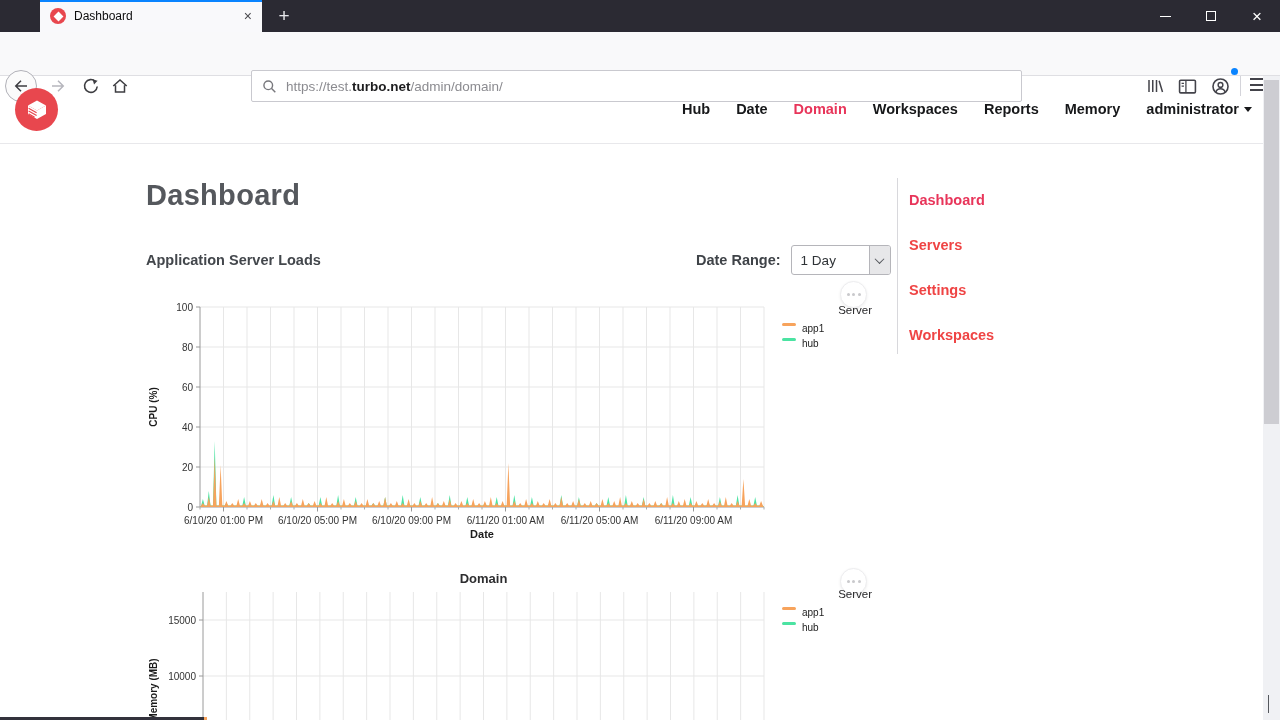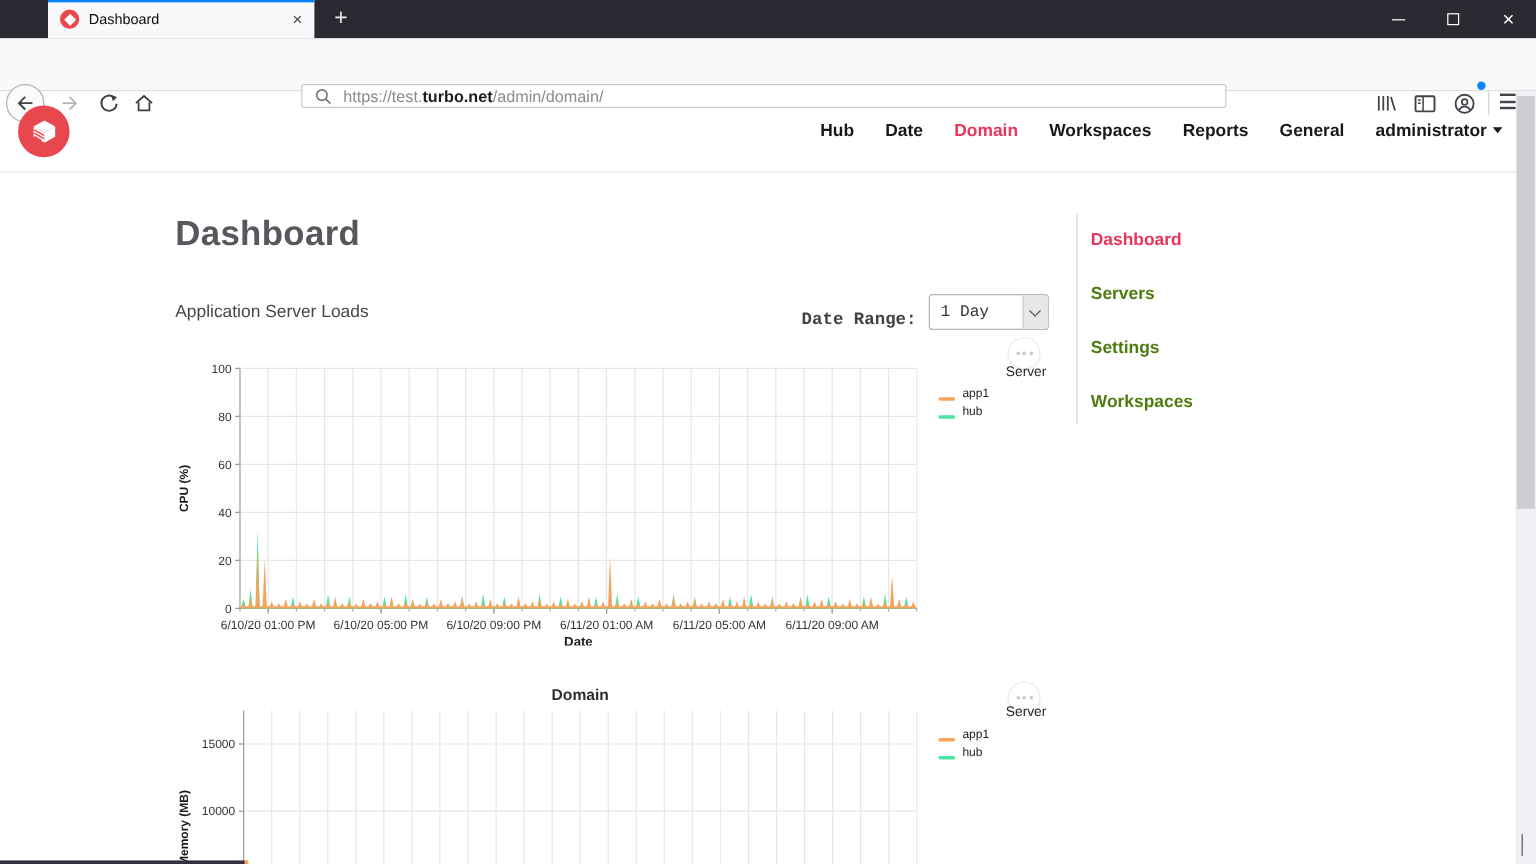--- a/index.html
+++ b/index.html
@@ -21,63 +21,63 @@
             font-size:19px; display:flex; align-items:center; justify-content:center; }
   .wincontrols { position:absolute; right:0; top:0; height:32px; display:flex; }
   .winbtn { width:46px; height:32px; display:flex; align-items:center; justify-content:center; color:#fff; }
   .wb-min { width:11px; height:1px; background:#fff; display:inline-block; }
   .wb-max { width:10px; height:10px; border:1px solid #fff; display:inline-block; }
   .wb-close { font-size:17px; line-height:1; font-weight:400; }
 
   .toolbar { position:absolute; left:0; top:32px; width:1280px; height:44px; background:#f9f9fa; border-bottom:1px solid #dfdfe3; }
   .navbtn { position:absolute; top:38px; width:32px; height:32px; display:flex; align-items:center; justify-content:center; }
   .backcircle { border:1px solid #b1b1b8; border-radius:50%; background:#fbfbfb; }
-  .urlbar { position:absolute; left:251px; top:38px; width:771px; height:20px; background:#fff;
+  .urlbar { position:absolute; left:251px; top:38px; width:771px; height:32px; background:#fff;
             border:1px solid #c9c9cf; border-radius:2px; display:flex; align-items:center; padding:0 10px; gap:9px; }
   .urltext { font-size:13.5px; color:#8b8b90; white-space:nowrap; }
   .urltext b { color:#1d1d1f; font-weight:700; }
   .tb-divider { position:absolute; left:1240px; top:44px; width:1px; height:20px; background:#d4d4da; }
   .hamburger { position:absolute; left:1250px; top:46px; width:17px; }
   .hamburger span { display:block; width:17px; height:2px; background:#43434a; margin-bottom:3.5px; }
   .acct-dot { position:absolute; right:-2px; top:-2px; width:7px; height:7px; border-radius:50%; background:#0a84ff; }
 
   
   .sitelogo { position:absolute; left:15px; top:88px; width:43px; height:43px; border-radius:50%;
               background:#e8474e; display:flex; align-items:center; justify-content:center; }
   .mainnav { position:absolute; right:28px; top:101px; display:flex; align-items:center; gap:26px; }
   .mainnav .nav-item { font-size:14.5px; font-weight:700; color:#17181a; cursor:pointer; }
   .mainnav .nav-item.active { color:#e8355a; }
   .caret-down { display:inline-block; width:0; height:0; border-left:4px solid transparent;
                 border-right:4px solid transparent; border-top:5px solid #17181a; margin-left:5px; vertical-align:2px; }
   .header-rule { position:absolute; left:0; top:143px; width:1280px; height:1px; background:#e8e8eb; }
 
   
   .page-title { position:absolute; left:146px; top:179px; font-size:29px; font-weight:700; color:#55585d; letter-spacing:.3px; }
-  .section-title { position:absolute; left:146px; top:252px; font-size:14.5px; font-weight:400; color:#43474c; }
-
-  .daterange { position:absolute; left:668px; top:245px; display:flex; align-items:flex-end; gap:10px;font-family:Liberation Mono, monospace; }
+  .section-title { position:absolute; left:146px; top:252px; font-size:14.5px; font-weight:700; color:#43474c; }
+
+  .daterange { position:absolute; left:696px; top:245px; display:flex; align-items:center; gap:10px; }
   .daterange-label { font-size:14.5px; font-weight:700; color:#3f4348; }
   .select { position:relative; width:100px; height:30px; border:1px solid #b5b5ba; border-radius:3px; background:#fff;
             font-size:13.5px; color:#2f3337; display:flex; align-items:center; padding-left:9px; }
   .select .sel-btn { position:absolute; right:0; top:0; width:21px; height:28px; background:#e7e7e9;
                      border-left:1px solid #b5b5ba; border-radius:0 2px 2px 0; display:flex; align-items:center; justify-content:center; }
   .chev { width:7px; height:7px; border-right:1.6px solid #55585d; border-bottom:1.6px solid #55585d; transform:rotate(45deg) translate(-1px,-1px); }
 
   
   .submenu { position:absolute; left:897px; top:178px; height:176px; border-left:1px solid #d8d8dc; padding:14px 0 0 11px; }
-  .submenu-item { font-size:14.5px; font-weight:700; color:#4d7c0f; margin-bottom:29px; cursor:pointer; }
+  .submenu-item { font-size:14.5px; font-weight:700; color:#ef4444; margin-bottom:29px; cursor:pointer; }
   .submenu-item.active { color:#e8355a; }
 
   
   .chart-title { position:absolute; font-size:13px; font-weight:700; color:#2d2d2f; text-align:center; }
   svg.chart { position:absolute; overflow:hidden; }
   svg.chart text { font-family:"Liberation Sans", sans-serif; }
   .legend { position:absolute; width:90px; }
   .legend-title { font-size:11.5px; font-weight:400; color:#28282a; margin-bottom:7px;text-align:right; }
-  .legend-item { display:flex; align-items:flex-end; gap:6px; font-size:10px; color:#222; margin-bottom:4px; }
+  .legend-item { display:flex; align-items:flex-start; gap:6px; font-size:10px; color:#222; margin-bottom:4px; }
   .sw { width:14px; height:3px; border-radius:2px; display:inline-block; }
   .dots-btn { position:absolute; width:27px; height:27px; border-radius:50%; background:#fff; border:1px solid #ededef;
               box-shadow:0 1px 3px rgba(0,0,0,.07); display:flex; align-items:center; justify-content:center; gap:2.5px; }
   .dots-btn i { width:3px; height:3px; border-radius:50%; background:#c9c9cc; }
 
   
   .scrollbar { position:absolute; right:0; top:76px; width:17px; height:644px; background:#f0f1f4; }
   .scroll-thumb { position:absolute; left:1px; top:4px; width:15px; height:344px; background:#cdcdd2; }
   .scroll-arrow { position:absolute; left:5px; bottom:7px; }
   .scroll-arrow .chev { border-color:#55585d; }
@@ -175,21 +175,21 @@
       <polygon points="3,7.5 3,16 12,21 12,12.5" fill="#fff"></polygon>
       <path d="M3.6 10.2l8 4.6M3.6 13l8 4.6M3.6 15.7l6 3.5" stroke="#e8474e" stroke-width="1.2" fill="none"></path>
     </svg>
   </div>
   <div class="mainnav">
     <span class="nav-item">Hub</span>
     <span class="nav-item">Date</span>
     <span class="nav-item active">Domain</span>
     <span class="nav-item">Workspaces</span>
     <span class="nav-item">Reports</span>
-    <span class="nav-item">General</span>
+    <span class="nav-item">Memory</span>
     <span class="nav-item"><span>administrator</span><span class="caret-down"></span></span>
   </div>
   <div class="header-rule"></div>
 
   <div class="page-title">Dashboard</div>
   <div class="section-title">Application Server Loads</div>
 
   <div class="daterange">
     <span class="daterange-label">Date Range:</span>
     <div class="select">

